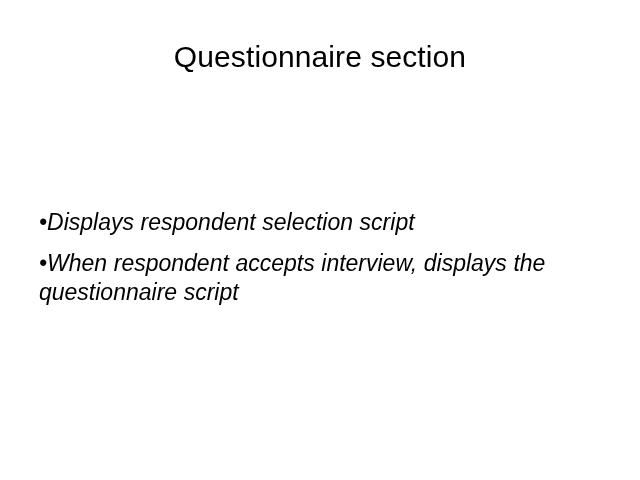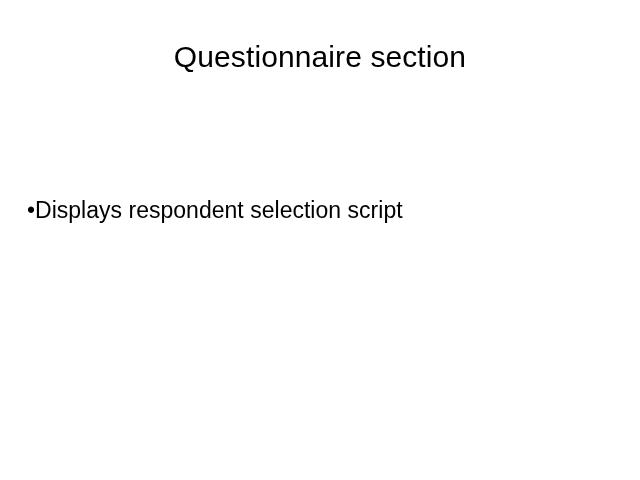--- a/index.html
+++ b/index.html
@@ -43,24 +43,25 @@
     position: absolute;
     left: 27px;
     top: 196px;
     width: 604px;
     font-size: 23px;
     line-height: 29px;
     color: #000000;
   }
 
   .bullet-item {
-    margin: 0;
+    margin: 12px;
     padding: 0;
     text-indent: 0;
     word-spacing: 0.2px;
+    font-style: italic;
   }
 
   .bullet-glyph {
     display: inline;
   }
 
   .bullet-text {
     display: inline;
   }
 </style>
@@ -69,16 +70,17 @@
 
 <div class="slide">
 
   <div class="slide-title">Questionnaire section</div>
 
   <div class="slide-body">
 
     <p class="bullet-item"><span class="bullet-glyph">•</span><span class="bullet-text">Displays respondent selection script</span></p>
 
 
+    <p class="bullet-item"><span class="bullet-glyph">•</span><span class="bullet-text">When respondent accepts interview, displays the questionnaire script</span></p>
 
   </div>
 
 </div>
 
 </body></html>

